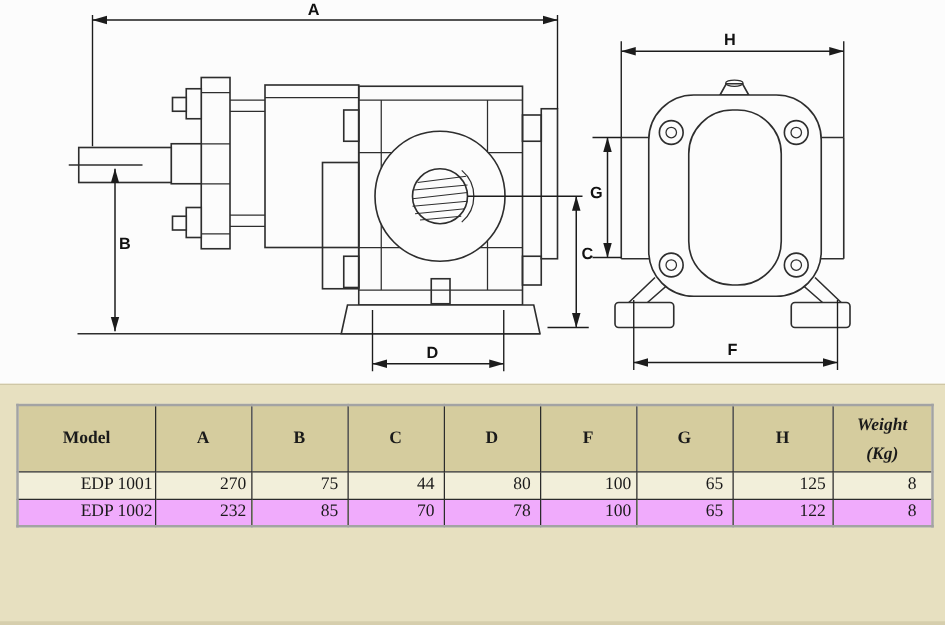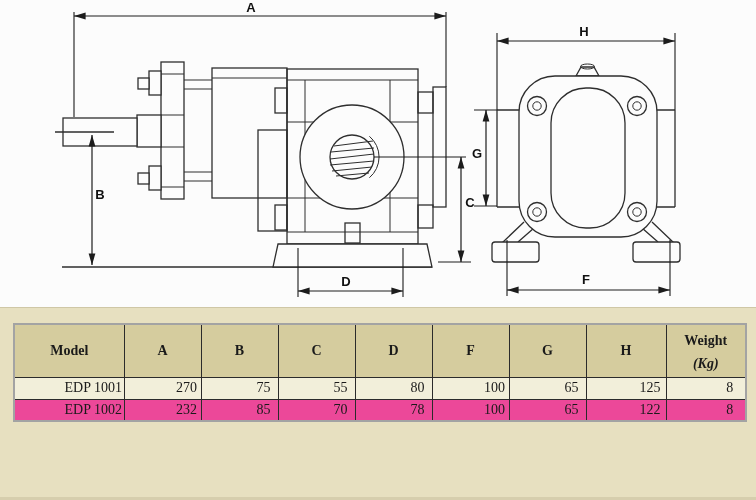--- a/index.html
+++ b/index.html
@@ -11,22 +11,22 @@
   .table-area:after{content:"";position:absolute;left:0;bottom:0;width:100%;height:3px;background:#d6cead;}
   table.dim{position:absolute;left:13px;top:15px;width:732px;border-collapse:collapse;
     border:2px solid #a3a3a3;table-layout:fixed;background:#f2efda;}
   table.dim th, table.dim td{border:1.5px solid #2b2b2b;text-align:center;vertical-align:middle;
     padding:0;color:#1a1a1a;overflow:hidden;}
   table.dim thead tr{height:53px;}
   table.dim tbody tr{height:22px;}
   table.dim th{background:#d5cc9e;font-weight:bold;font-size:14px;}
   table.dim td{font-size:14px;padding-left:48px;}
   tbody tr.odd td{background:#f2efda;}
-  tbody tr.even td{background:#ec4899;text-align:center;}
-  .wh1{line-height:15px;margin-top:2px;}
+  tbody tr.even td{background:#f0abfc;text-align:center;}
+  .wh1{line-height:15px;margin-top:2px;font-style:italic;}
   .wh2{line-height:15px;margin-top:8px;font-style:italic;}
   svg text{font-family:"Liberation Sans",sans-serif;font-size:13px;font-weight:bold;fill:#111;}
   .obj{stroke:#2e2e2e;stroke-width:1.3;fill:none;}
   .objw{stroke:#2e2e2e;stroke-width:1.3;fill:#fcfcfc;}
   .dim-l{stroke:#1c1c1c;stroke-width:1.2;fill:none;}
   .ext{stroke:#1c1c1c;stroke-width:1.1;fill:none;}
   .thin{stroke:#2e2e2e;stroke-width:1;fill:none;}
 </style>
 </head>
 <body>
@@ -183,21 +183,21 @@
             <div class="wh1">Weight</div>
             <div class="wh2">(Kg)</div>
           </th>
         </tr>
       </thead>
       <tbody>
         <tr class="odd">
           <td>EDP 1001</td>
           <td>270</td>
           <td>75</td>
-          <td>55</td>
+          <td>44</td>
           <td>80</td>
           <td>100</td>
           <td>65</td>
           <td>125</td>
           <td>8</td>
         </tr>
         <tr class="even">
           <td>EDP 1002</td>
           <td>232</td>
           <td>85</td>

